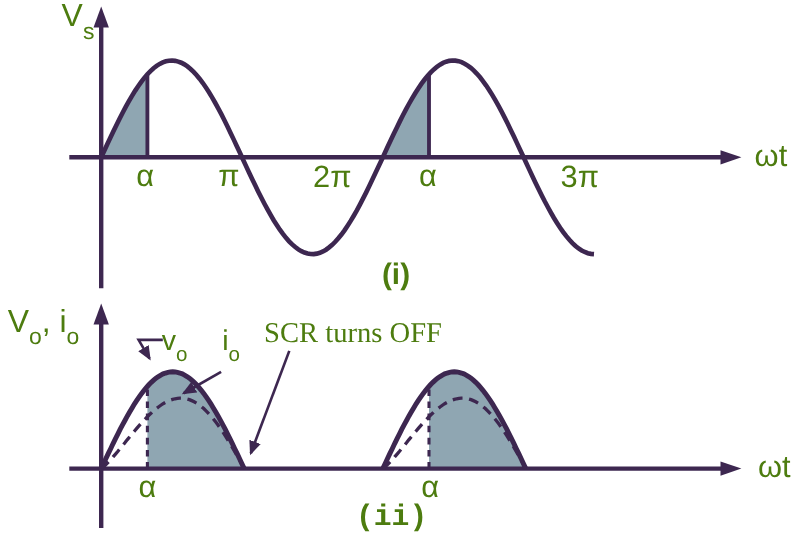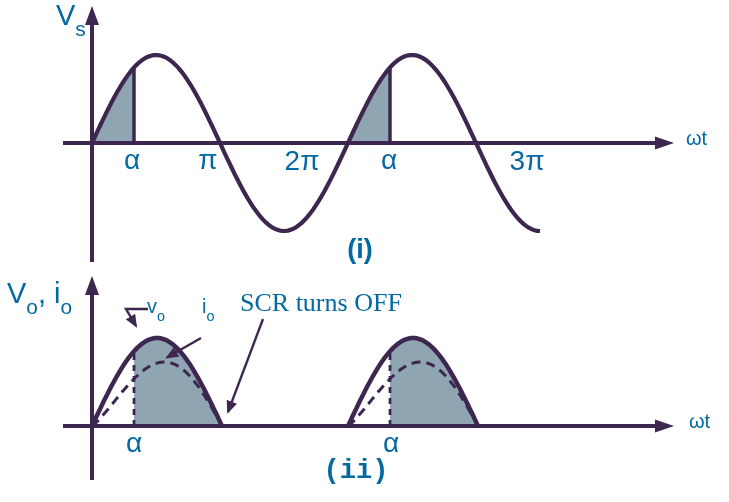--- a/index.html
+++ b/index.html
@@ -1,27 +1,27 @@
 <!DOCTYPE html>
 <html><head>
 <meta charset="utf-8">
 <style>
   html,body{margin:0;padding:0;background:#fff;}
   .stage{
     position:relative;width:729px;height:502px;background:#fff;overflow:hidden;
     font-family:"Liberation Sans","DejaVu Sans",sans-serif;
   }
   .stage svg{position:absolute;left:0;top:0;}
-  .lbl{position:absolute;color:#0369a1;line-height:1;white-space:nowrap;}
+  .lbl{position:absolute;color:#4d7c0f;line-height:1;white-space:nowrap;}
   .lbl sub{font-size:0.72em;position:relative;top:0.18em;line-height:0;}
   .tick{font-size:28px;transform:translateX(-50%);}
   .axis-name{font-size:29px;}
-  .omega{font-size:20px;}
+  .omega{font-size:28px;}
   .caption{font-size:27px;font-weight:bold;transform:translateX(-50%);}
-  .curve-lbl{font-size:20px;}
+  .curve-lbl{font-size:26px;}
   .annot{font-size:26px;font-family:Liberation Serif, serif;}
 </style>
 </head>
 <body>
 
 <div class="stage">
 
   <svg width="729" height="502" viewBox="0 0 729 502">
     <defs>
       <marker id="ah" markerUnits="userSpaceOnUse" markerWidth="16" markerHeight="14" refX="11" refY="5.5" orient="auto">

